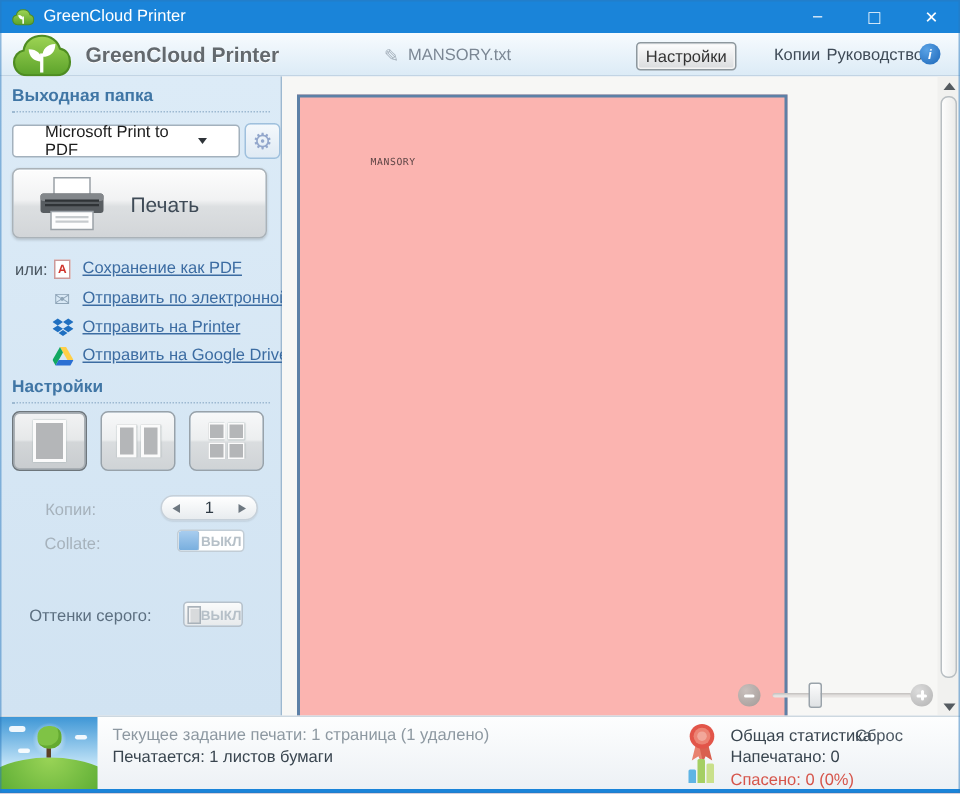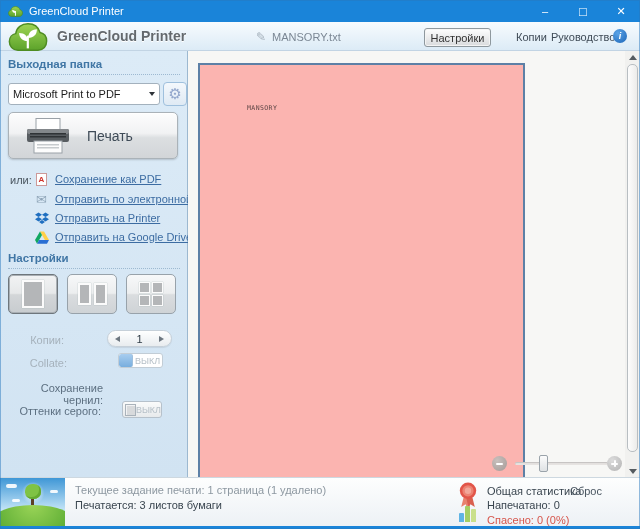--- a/index.html
+++ b/index.html
@@ -23,21 +23,21 @@
   .settings-btn { position:absolute; left:424px; top:6px; width:67px; height:19px; background:linear-gradient(#fefefe,#d9dbdd); border:1px solid #8e989e; border-radius:3px; box-shadow:inset 0 0 0 1px #f4f4f4; font-size:11px; color:#333; display:flex; align-items:center; justify-content:center; }
   .hdr-link { position:absolute; top:9px; font-size:11px; color:#3f4b57; }
   .site-link { left:516px; }
   .guide-link { left:551px; }
   .info-icon { position:absolute; left:613px; top:7px; width:14px; height:14px; border-radius:50%; background:radial-gradient(circle at 35% 30%, #5aa3e6, #1c66b8); color:#fff; font-size:9px; font-weight:bold; font-style:italic; display:flex; align-items:center; justify-content:center; }
 
   
   .sidebar { position:absolute; top:51px; left:0; width:188px; height:426px; background:linear-gradient(180deg,#dcebf7,#d1e3f2); border-right:1px solid #9cb8d0; }
   .section-title { position:absolute; left:8px; font-size:11.5px; font-weight:bold; color:#4076a5; }
   .dotted { position:absolute; left:8px; width:172px; border-top:1px dotted #9db9d1; }
-  .select { background:#fff; border:1px solid #a3b1bd; border-radius:3px; display:flex; align-items:center; font-size:11px; color:#1c1c1c; padding:0 4px; justify-content:space-between; }
+  .select { background:#fff; border:1px solid #a3b1bd; border-radius:3px; display:flex; align-items:center; font-size:11px; color:#1c1c1c; padding:0 21px; justify-content:space-between; }
   .caret-down { width:0; height:0; border-left:3.5px solid transparent; border-right:3.5px solid transparent; border-top:4.5px solid #2e3338; }
   .printer-select { position:absolute; left:8px; top:32px; width:152px; height:22px; }
   .gear-btn { position:absolute; left:163px; top:31px; width:24px; height:24px; background:linear-gradient(#f4f8fc,#dfeaf4); border:1px solid #9fc0dd; border-radius:4px; display:flex; align-items:center; justify-content:center; color:#93a7cc; font-size:15px; }
   .print-btn { position:absolute; left:8px; top:61px; width:170px; height:47px; border:1px solid #aab2b8; border-radius:5px; background:linear-gradient(#fdfdfd 0%,#f1f2f3 45%,#dcdfe1 55%,#d2d5d8 100%); box-shadow:inset 0 1px 0 #fff, 0 1px 2px rgba(0,0,0,.18); display:flex; align-items:center; }
   .print-btn svg { margin-left:16px; }
   .print-btn .lbl { font-size:14px; color:#3f4b57; margin-left:16px; }
   .or-label { position:absolute; left:10px; top:123px; font-size:11px; color:#4a5660; }
   .side-link-row { position:absolute; left:34px; display:flex; align-items:center; gap:6px; height:14px; }
   .side-link { font-size:11px; color:#3c6ca2; text-decoration:underline; white-space:nowrap; }
   .icon-cell { width:15px; display:flex; justify-content:center; }
@@ -57,21 +57,21 @@
   .row-label { position:absolute; font-size:11px; text-align:right; }
   .muted { color:#a6b2bc; }
   .strong-label { color:#5c6f80; }
   .stepper { position:absolute; left:107px; top:279px; width:65px; height:17px; border:1px solid #c6d0d9; border-radius:9px; background:linear-gradient(#ffffff,#e8ecef); box-shadow:0 1px 1px rgba(0,0,0,.08); display:flex; align-items:center; justify-content:space-between; padding:0 7px; }
   .tri-left { width:0; height:0; border-top:3.5px solid transparent; border-bottom:3.5px solid transparent; border-right:5px solid #6d7780; }
   .tri-right { width:0; height:0; border-top:3.5px solid transparent; border-bottom:3.5px solid transparent; border-left:5px solid #6d7780; }
   .stepper-val { font-size:11px; color:#2e3a44; }
   .toggle { position:absolute; border-radius:3px; display:flex; align-items:center; overflow:hidden; }
   .collate-toggle { left:118px; top:302px; width:45px; height:15px; background:#fff; border:1px solid #c2cdd6; }
   .collate-thumb { width:14px; height:13px; background:linear-gradient(#a8cdef,#78aede); border-right:1px solid #9fc0dd; border-radius:2px; }
-  .toggle-text { flex:1; text-align:center; font-size:9px; color:#b6c0c8; }
+  .toggle-text { flex:1; text-align:center; font-size:9px; color:#b6c0c8;font-weight:bold; }
   .ink-select { position:absolute; left:110px; top:326px; width:72px; height:20px; border-color:#8796a4; }
   .gray-toggle { left:122px; top:350px; width:40px; height:17px; background:linear-gradient(#fafbfb,#e7eaec); border:1px solid #b6c1cb; }
   .gray-thumb { width:12px; height:12px; margin-left:2px; background:#d8dadc; border:1px solid #a9b2ba; box-shadow:inset 1px 1px 0 #f2f3f4; }
 
   
   .preview { position:absolute; left:188px; top:51px; width:452px; height:426px; background:#f7f7f5; overflow:hidden; }
   .page { position:absolute; left:10px; top:12px; width:327px; height:600px; background:#fbb4b0; border:2px solid #5d80a6; }
   .page-heading { position:absolute; left:47px; top:39px; font-family:"DejaVu Sans Mono", monospace; font-size:6.5px; letter-spacing:0.4px; color:#5d4545; }
   .page-body { position:absolute; left:47px; top:56px; width:243px; font-family:"DejaVu Sans Mono", monospace; font-size:6.5px; line-height:8px; letter-spacing:0.4px; color:#5d4545; word-break:break-all; }
   .zoom-btn { position:absolute; width:15px; height:15px; border-radius:50%; }
@@ -243,21 +243,20 @@
       <span class="stepper-val">1</span>
       <span class="tri-right"></span>
     </div>
 
     <div class="row-label muted" style="left:0;width:67px;top:306px">Collate:</div>
     <div class="toggle collate-toggle">
       <span class="collate-thumb"></span>
       <span class="toggle-text">ВЫКЛ</span>
     </div>
 
-    <div class="row-label strong-label" style="left:0;width:103px;top:331px">Сохранение чернил:</div>
 
     <div class="row-label strong-label" style="left:0;width:101px;top:354px">Оттенки серого:</div>
     <div class="toggle gray-toggle">
       <span class="gray-thumb"></span>
       <span class="toggle-text">ВЫКЛ</span>
     </div>
   </div>
 
   <div class="preview">
     <div class="page">
@@ -278,21 +277,21 @@
     <div class="tree-scene">
       <div class="cloud" style="left:6px;top:6px;width:11px;height:4px"></div>
       <div class="cloud" style="left:50px;top:12px;width:8px;height:3px"></div>
       <div class="cloud" style="left:12px;top:21px;width:8px;height:3px"></div>
       <div class="tree-glow"></div>
       <div class="hill"></div>
       <div class="trunk"></div>
       <div class="foliage"></div>
     </div>
     <div class="f-line f-gray" style="top:6px">Текущее задание печати: 1 страница (1 удалено)</div>
-    <div class="f-line f-dark" style="top:21px">Печатается: 3 листов бумаги</div>
+    <div class="f-line f-dark" style="top:21px">Печатается: 1 листов бумаги</div>
 
     <svg class="award" width="20" height="27" viewBox="0 0 20 27">
       <path d="M6.2 13 L3.2 25 L7.6 22.2 L9.4 26.2 L12 14.5Z" fill="#e8826f"></path>
       <path d="M13.8 13 L16.8 25 L12.4 22.2 L10.6 26.2 L8 14.5Z" fill="#d9604f"></path>
       <circle cx="10" cy="8.8" r="8.2" fill="#e25549"></circle>
       <circle cx="10" cy="8.8" r="5.6" fill="#ec8373"></circle>
       <circle cx="10" cy="8.8" r="3.2" fill="#f2a79a"></circle>
     </svg>
     <div class="f-line f-dark" style="left:487px;top:7px">Общая статистика</div>
     <div class="reset-link">Сброс</div>

